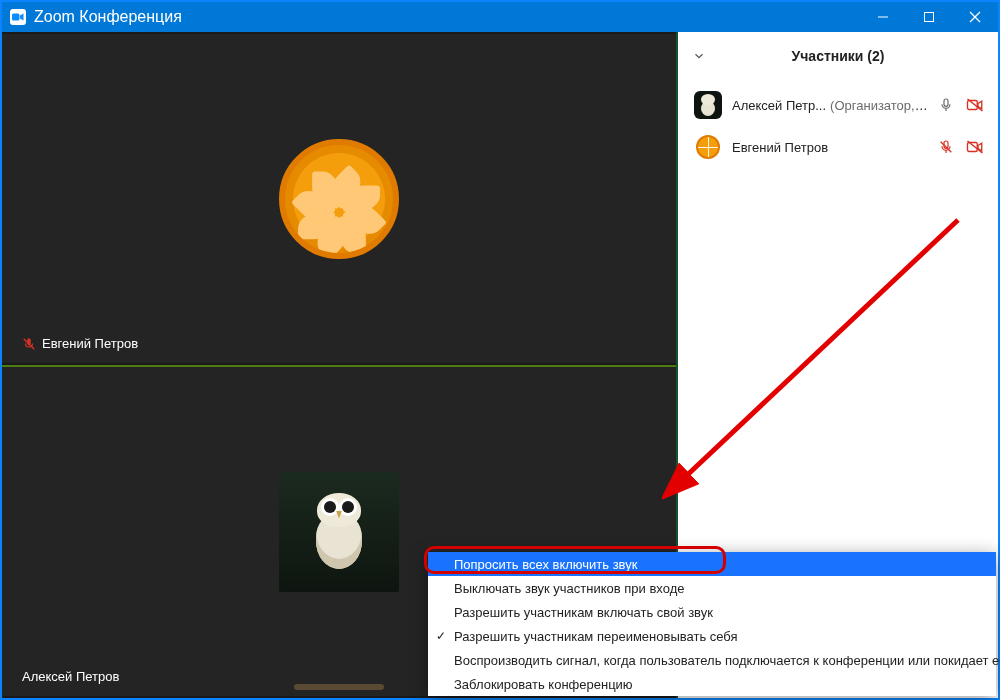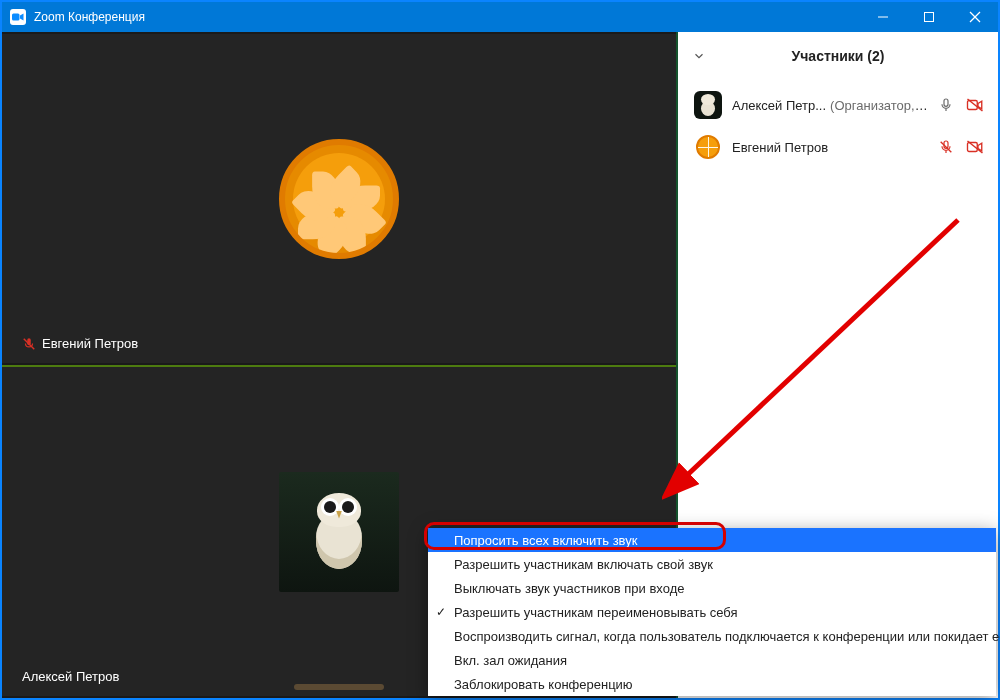--- a/index.html
+++ b/index.html
@@ -1,18 +1,18 @@
 <!DOCTYPE html>
 <html><head>
 <meta charset="utf-8">
 <style>
   * { box-sizing: border-box; margin: 0; padding: 0; }
   body { font-family: "Segoe UI", Arial, sans-serif; width: 1000px; height: 700px; overflow: hidden; background: #000; }
   .win { width: 1000px; height: 700px; border: 2px solid #0a84ff; display: flex; flex-direction: column; position: relative; }
-  .titlebar { height: 30px; background: #0078d7; color: #fff; display: flex; align-items: center; padding-left: 8px; font-size: 12px; }
+  .titlebar { height: 30px; background: #0078d7; color: #fff; display: flex; align-items: center; padding-left: 8px; font-size: 16px; }
   .titlebar .app-icon { width: 16px; height: 16px; background: #fff; border-radius: 3px; display: flex; align-items: center; justify-content: center; margin-right: 8px; }
   .titlebar .app-icon svg { width: 12px; height: 10px; }
   .titlebar .spacer { flex: 1; }
   .titlebar .wc { width: 46px; height: 30px; display: flex; align-items: center; justify-content: center; cursor: pointer; }
   .body { flex: 1; display: flex; min-height: 0; background: #1a1a1a; }
   .stage { flex: 1; background: #1a1a1a; display: flex; flex-direction: column; position: relative; }
   .tile { flex: 1; background: #242424; margin: 0; position: relative; display: flex; align-items: center; justify-content: center; border-top: 2px solid #1a1a1a; border-bottom: 2px solid #1a1a1a; }
   .tile + .tile { border-top: 2px solid #4d7c0f; }
   .namebar { position: absolute; left: 20px; bottom: 12px; color: #fff; font-size: 13px; display: flex; align-items: center; gap: 6px; }
   .namebar .mute { color: #d93025; }
@@ -188,34 +188,31 @@
       </div>
     </div>
   </div>
 
   <div class="ctx" id="ctx">
       <div class="mi hl">
         <span>Попросить всех включить звук</span>
       </div>
       <div class="redring" style="position: absolute; left: -4px; right: auto; width: 302px; top: -3px; height: 28px;"></div>
       <div class="mi">
+        <span>Выключать звук участников при входе</span>
+      </div>
+      <div class="mi">
         <span>Разрешить участникам включать свой звук</span>
-      </div>
-      <div class="mi">
-        <span>Выключать звук участников при входе</span>
       </div>
       <div class="mi">
         <span class="chk">✓</span>
         <span>Разрешить участникам переименовывать себя</span>
       </div>
       <div class="mi">
         <span>Воспроизводить сигнал, когда пользователь подключается к конференции или покидает ее</span>
-      </div>
-      <div class="mi">
-        <span>Вкл. зал ожидания</span>
       </div>
       <div class="mi">
         <span>Заблокировать конференцию</span>
       </div>
     </div>
 
   <svg class="arrow" style="left:660px; top:210px;" width="310" height="290">
     <defs>
         <marker id="ah" markerWidth="10" markerHeight="10" refX="2" refY="3" orient="auto">
           <path d="M0,0 L0,6 L8,3 z" fill="#e20000"></path>

